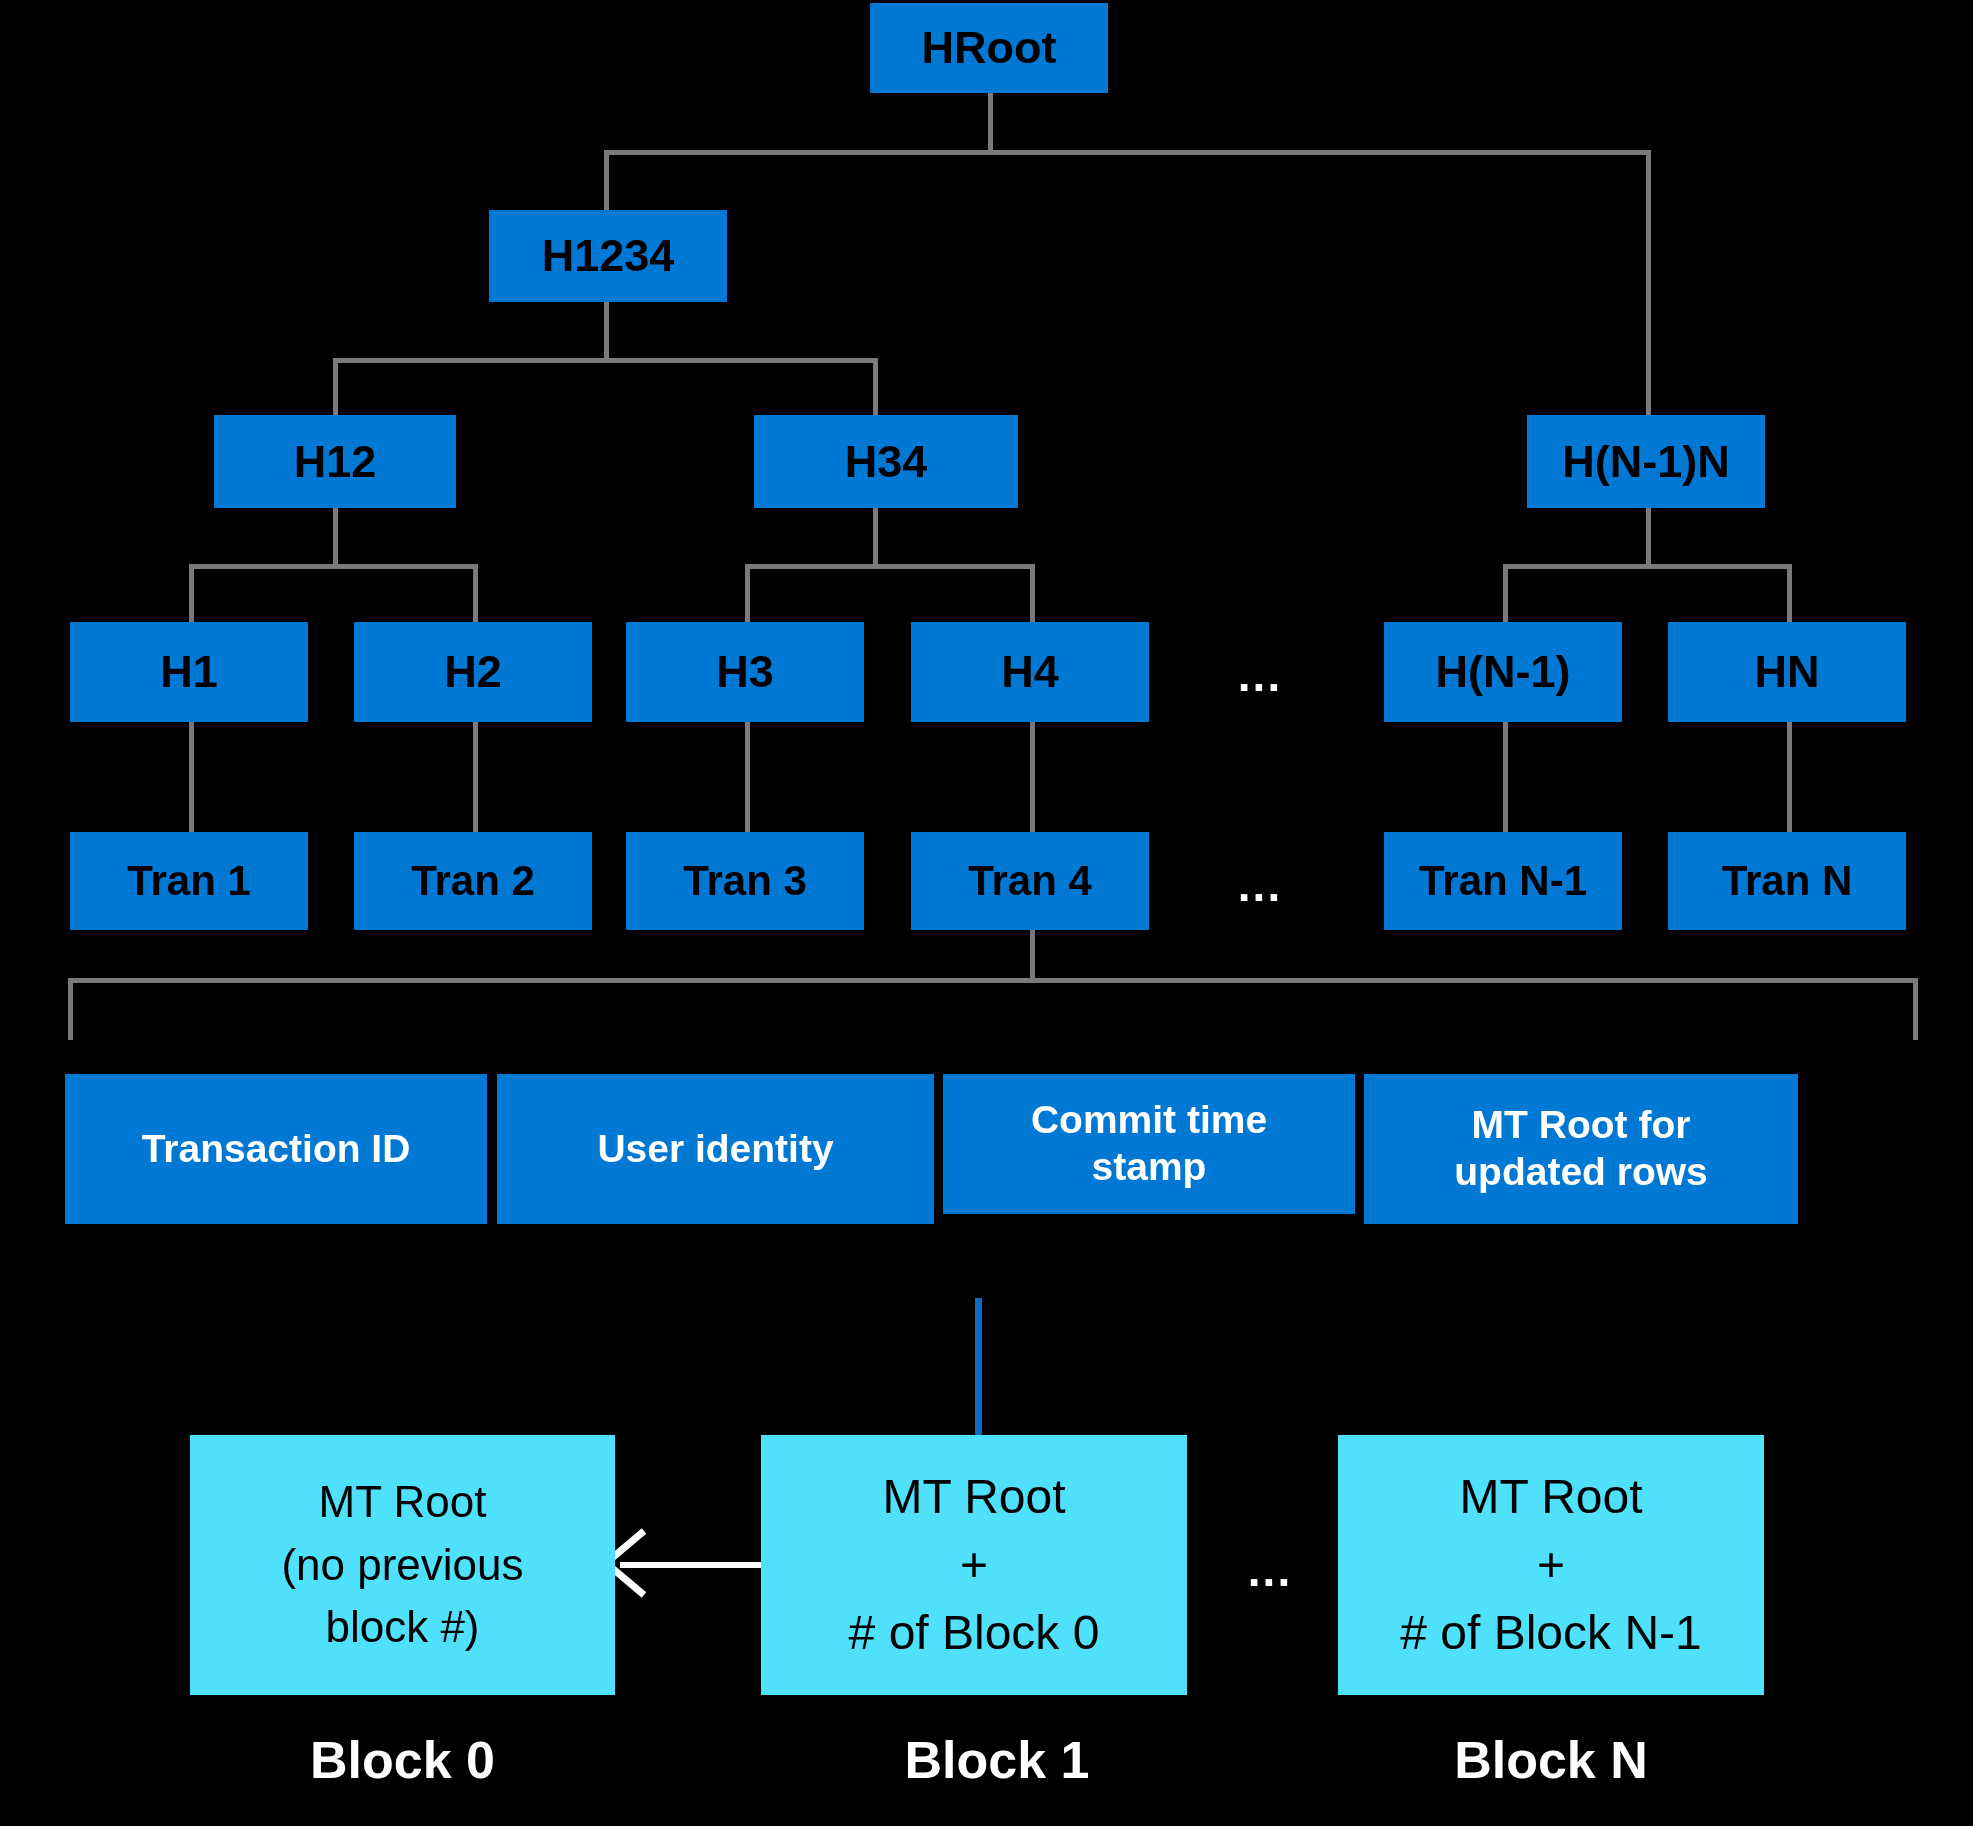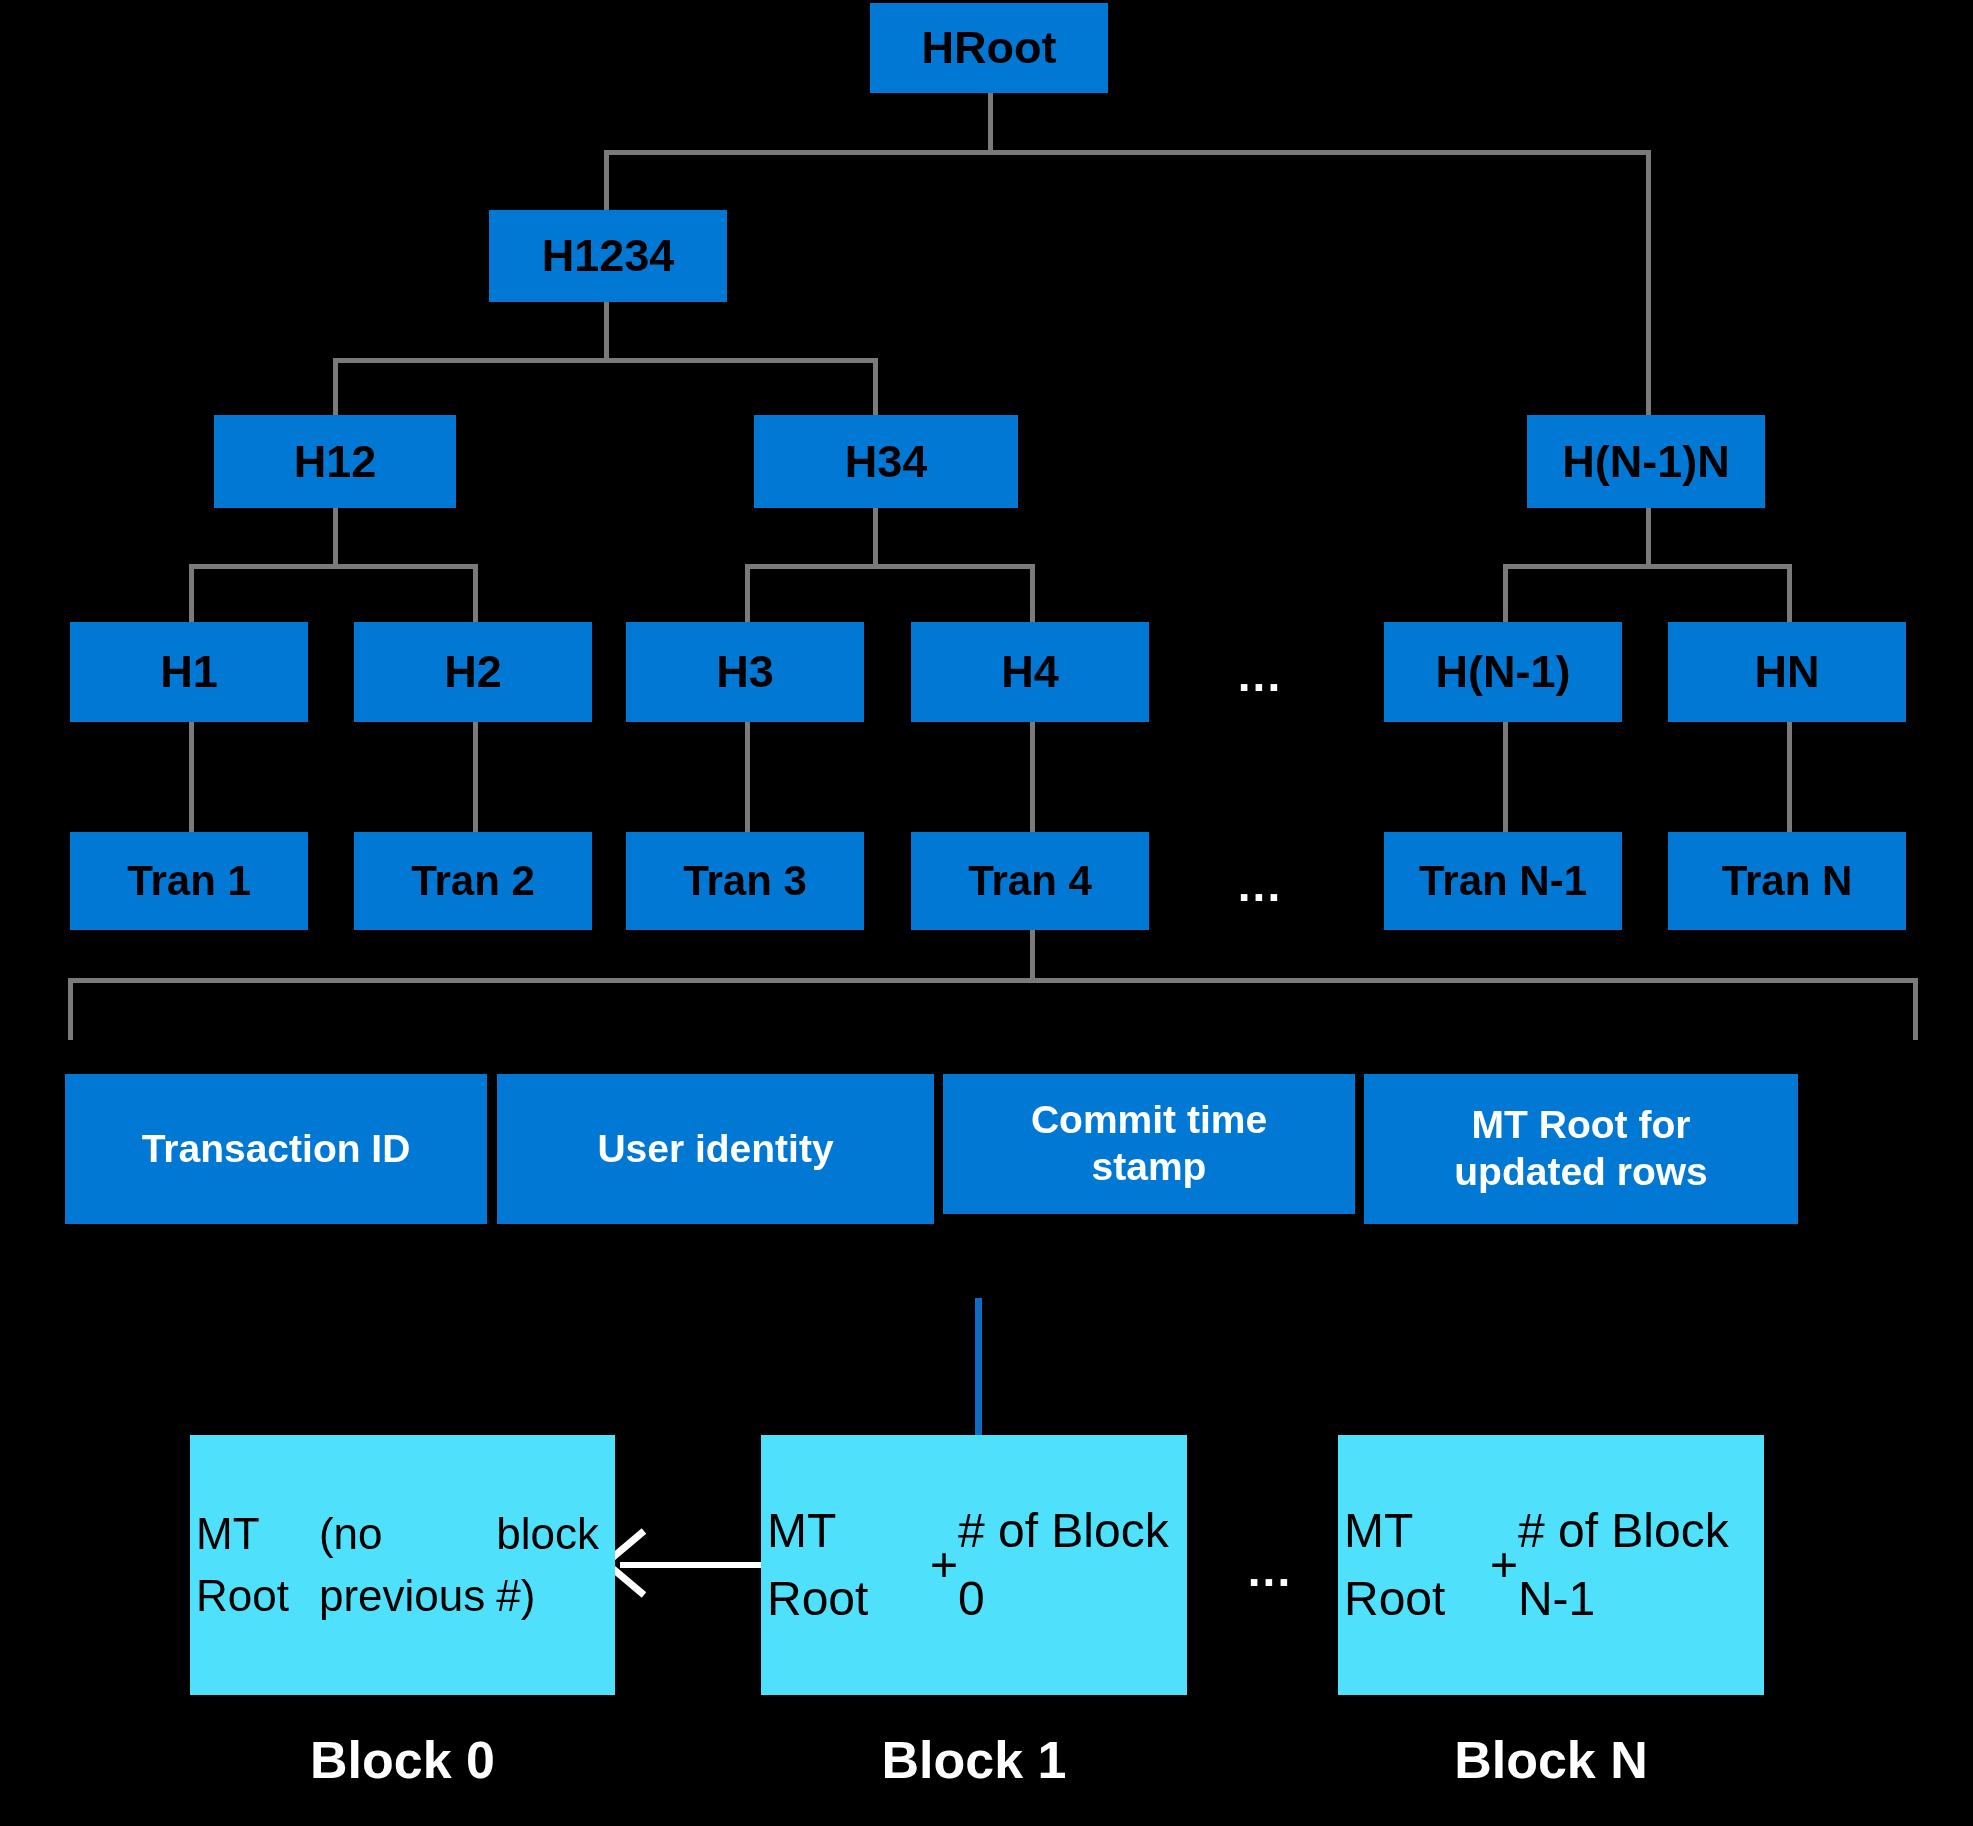--- a/index.html
+++ b/index.html
@@ -45,21 +45,21 @@
     line-height: 1.2;
     box-sizing: border-box;
     padding: 0 8px;
     z-index: 5;
   }
   .block {
     position: absolute;
     background: #4FE0FB;
     color: #000000;
     display: flex;
-    flex-direction: row;
+    flex-direction: column;
     align-items: center;
     justify-content: center;
     font-size: 48px;
     line-height: 1.42;
     box-sizing: border-box;
     padding: 0 6px;
     z-index: 5;
   }
   .block-small { font-size: 44px; }
   .block-label {
@@ -254,16 +254,16 @@
   <div class="arrow-shaft" style="left:620px; top:1562px; width:142px;"></div>
   <div class="arrow-head" style="left:600px; top:1527px; width:46px; height:72px;">
     <svg width="46" height="72" viewBox="0 0 46 72">
       <polyline points="44,4 6,36 44,68" fill="none" stroke="#FFFFFF" stroke-width="7"></polyline>
     </svg>
   </div>
 
   <div class="ellipsis" style="left:1210px; top:1543px; width:120px;">...</div>
 
   <div class="block-label" style="left:190px; top:1730px; width:425px;">Block 0</div>
-  <div class="block-label" style="left:761px; top:1730px; width:426px;">Block 1</div>
+  <div class="block-label" style="left:784px; top:1730px; width:426px;">Block 1</div>
   <div class="block-label" style="left:1338px; top:1730px; width:426px;">Block N</div>
 
 </div>
 
 </body></html>

